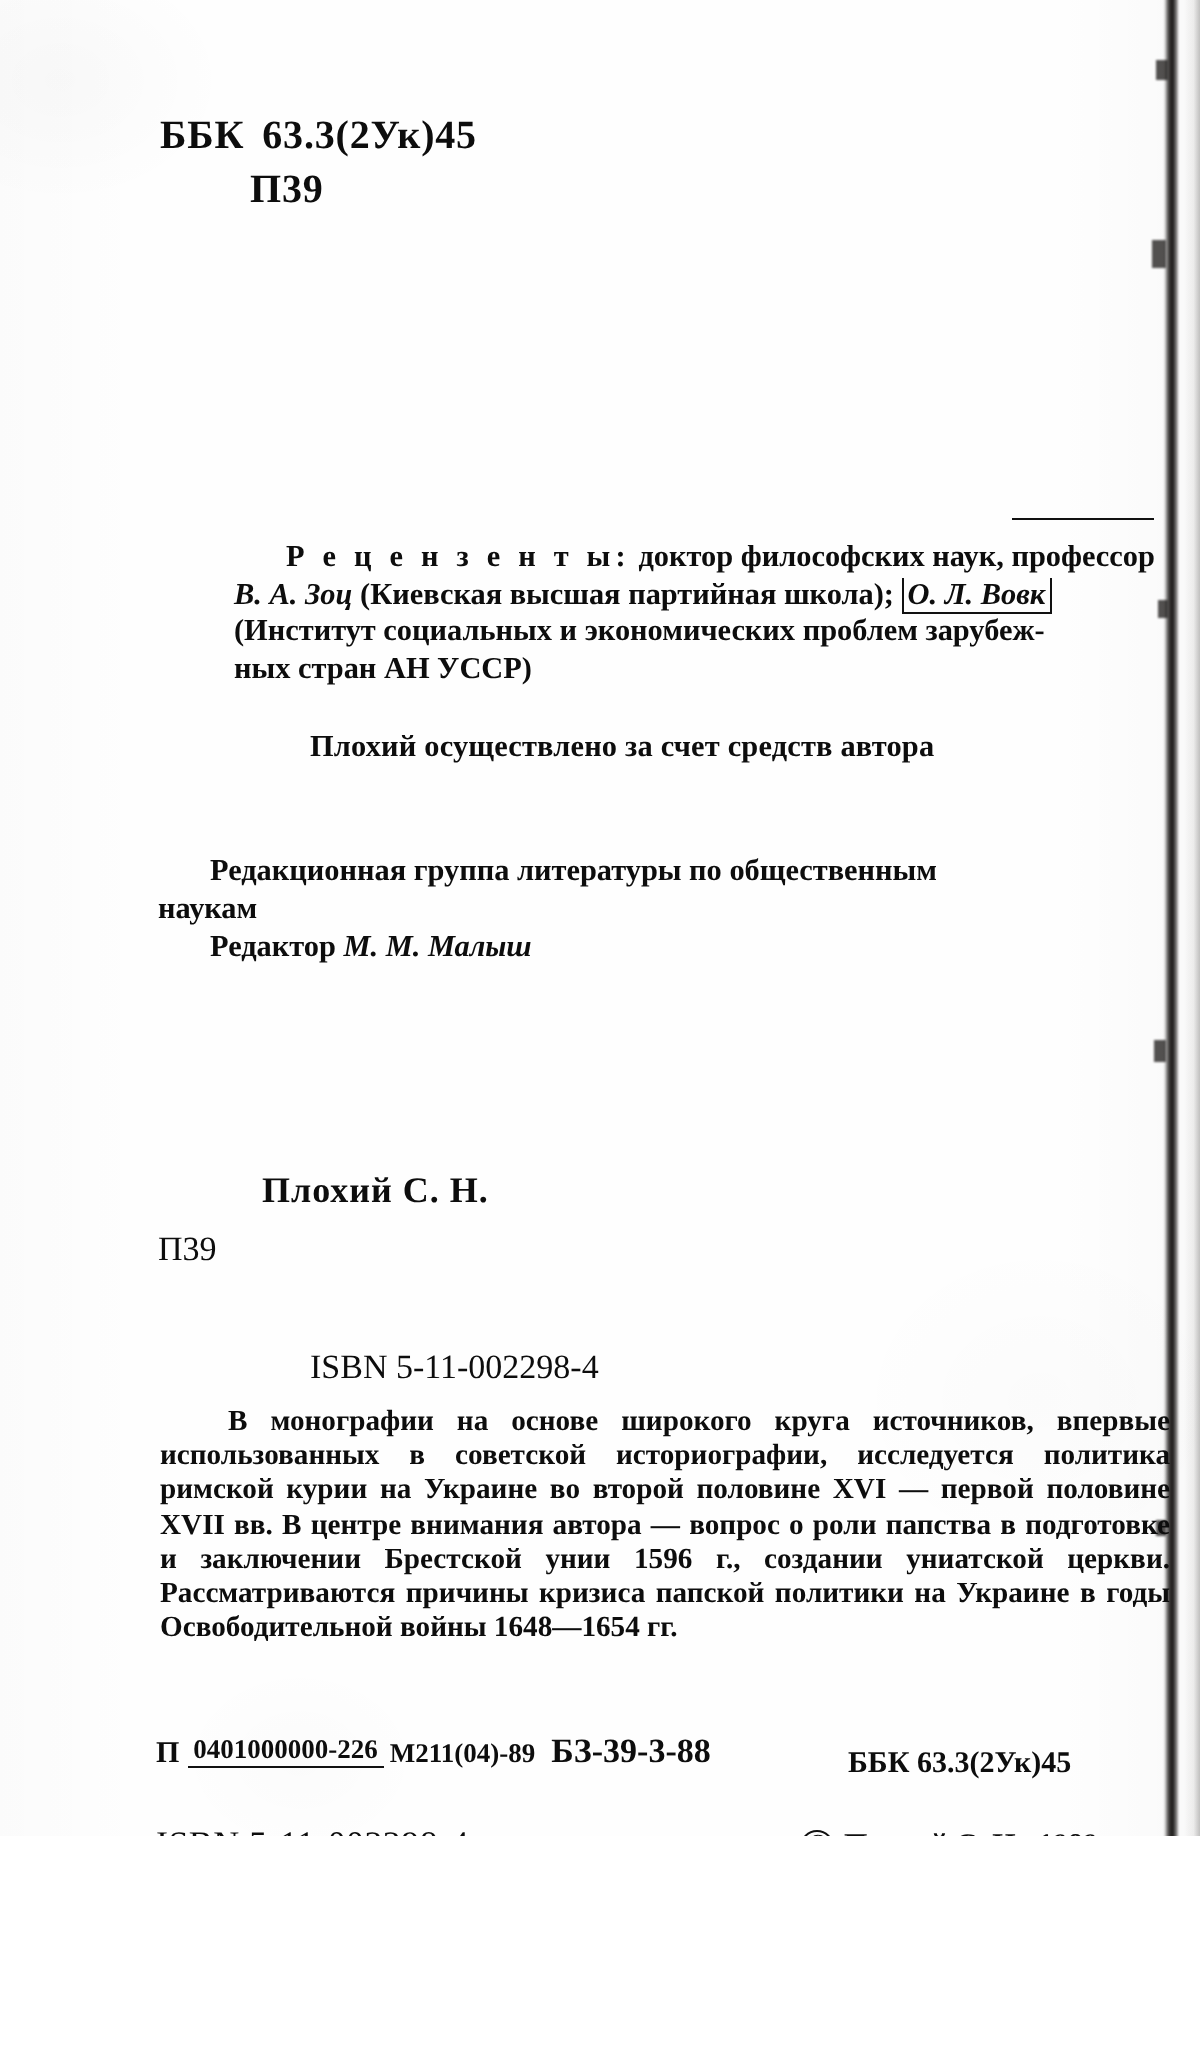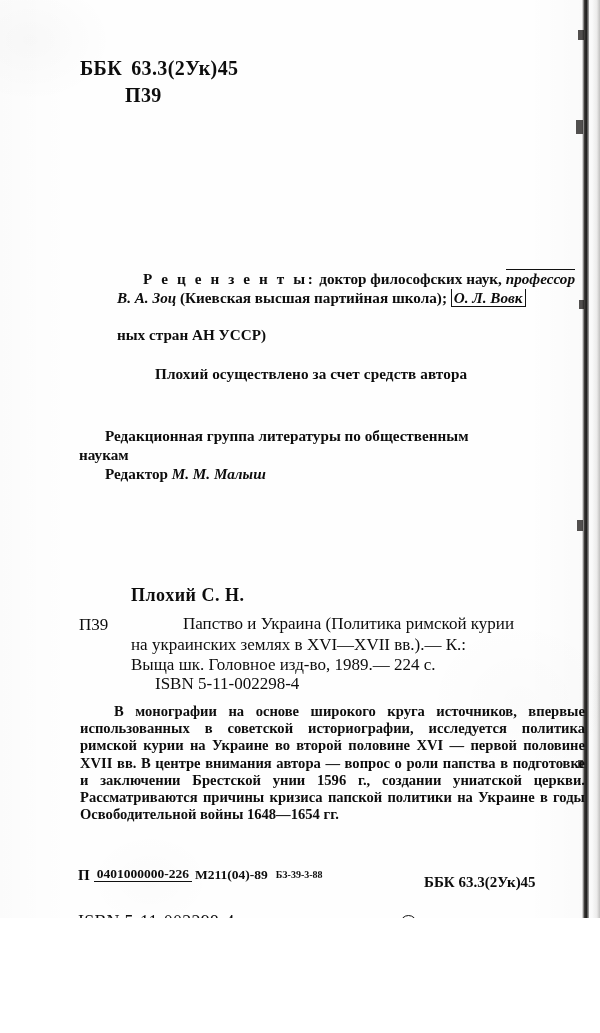--- a/index.html
+++ b/index.html
@@ -84,22 +84,21 @@
     text-align: justify;
   }
   #reviewers .spaced {
     letter-spacing: 2.6px;
     font-weight: 700;
   }
   #reviewers i { font-style: italic; }
   .indent-1 { display: inline-block; width: 26px; }
   .boxed-top {
     border-top: 1.6px solid #111;
-    padding-top: 0px;
-    font-style: italic;
+    padding-top: 10px;
   }
   .boxed-mid {
     border-left: 1.6px solid #111;
     border-right: 1.6px solid #111;
     border-bottom: 1.6px solid #111;
     padding: 0 2px;
   }
 
   
   #funding {
@@ -181,21 +180,21 @@
     padding: 0 3px 1px 3px;
     border-bottom: 1.6px solid #111;
     font-size: 13.5px;
   }
   .fraction .den {
     padding: 1px 3px 0 3px;
     font-size: 13.5px;
   }
   #footer-left .bz {
     margin-left: 5px;
-    font-size: 10px;
+    font-size: 17px;
   }
   #bbk-bottom {
     left: 424px; top: 874px;
     font-size: 15px;
     font-weight: 700;
   }
   #isbn-bottom {
     left: 78px; top: 912px;
     font-size: 18px;
     font-weight: 400;
@@ -242,40 +241,35 @@
   </div>
   <div class="blk" id="p39-top">П39</div>
 
   <div class="blk" id="reviewers">
     <span class="indent-1"></span><span class="spaced">Р е ц е н з е н т ы:</span>
     <span>доктор философских наук,</span>
     <span class="boxed-top">профессор</span><br>
     <i>В. А. Зоц</i>
     <span>(Киевская высшая партийная школа);</span>
     <span class="boxed-mid"><i>О. Л. Вовк</i></span><br>
-    <br>
+    <span>(Институт социальных и экономических проблем зарубеж-</span><br>
     <span>ных стран АН УССР)</span>
   </div>
 
   <div class="blk" id="funding">Плохий осуществлено за счет средств автора</div>
 
   <div class="blk" id="editorial">
     <span class="indent-1"></span><span>Редакционная группа литературы по общественным</span><br>
     <span class="line2">наукам</span><br>
     <span class="indent-1"></span><span>Редактор</span>
     <i>М. М. Малыш</i>
   </div>
 
   <div class="blk" id="author-name">Плохий С. Н.</div>
   <div class="blk" id="rec-code">П39</div>
-  <div class="blk" id="rec-body">
-    <span class="rb-line" style="padding-left:52px;">Папство и Украина (Политика римской курии</span>
-    <span class="rb-line">на украинских землях в XVI—XVII вв.).— К.:</span>
-    <span class="rb-line last">Выща шк. Головное изд-во, 1989.— 224 с.</span>
-  </div>
   <div class="blk" id="isbn-inner">ISBN 5-11-002298-4</div>
 
   <div class="blk" id="annotation">
     <p>В монографии на основе широкого круга источников, впервые использованных в советской историографии, исследуется политика римской курии на Украине во второй половине XVI — первой половине XVII вв. В центре внимания автора — вопрос о роли папства в подготовке и заключении Брестской унии 1596 г., создании униатской церкви. Рассматриваются причины кризиса папской политики на Украине в годы Освободительной войны 1648—1654 гг.</p>
   </div>
 
   <div class="blk" id="footer-left">
     <span class="pi">П</span>
     <span class="fraction">
       <span class="num">0401000000-226</span>

